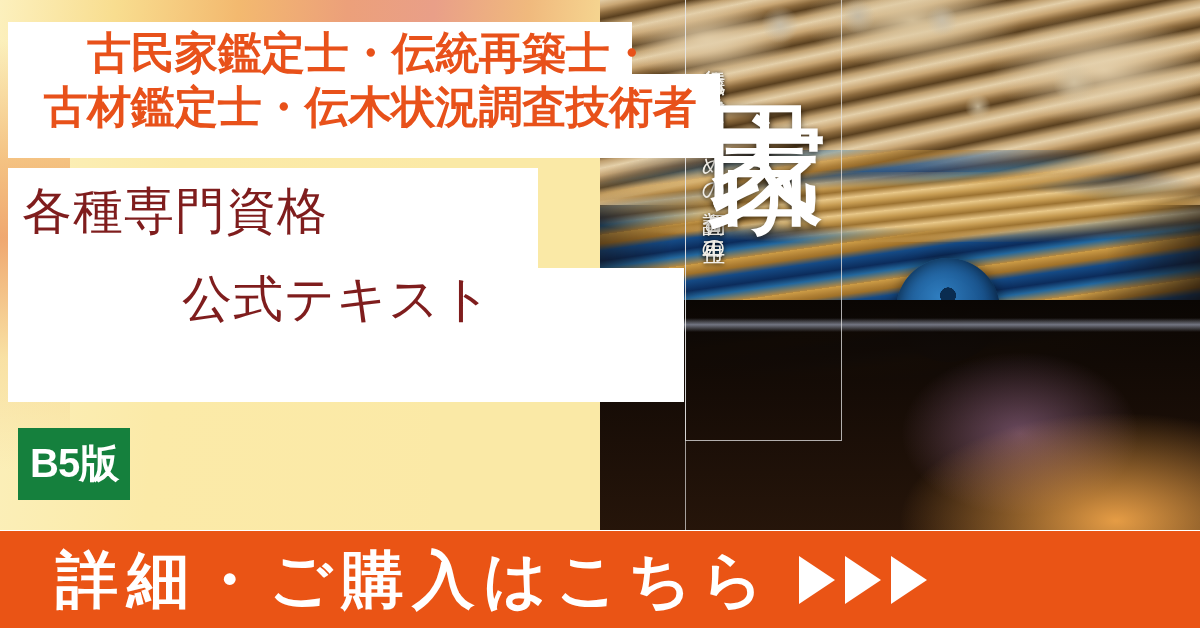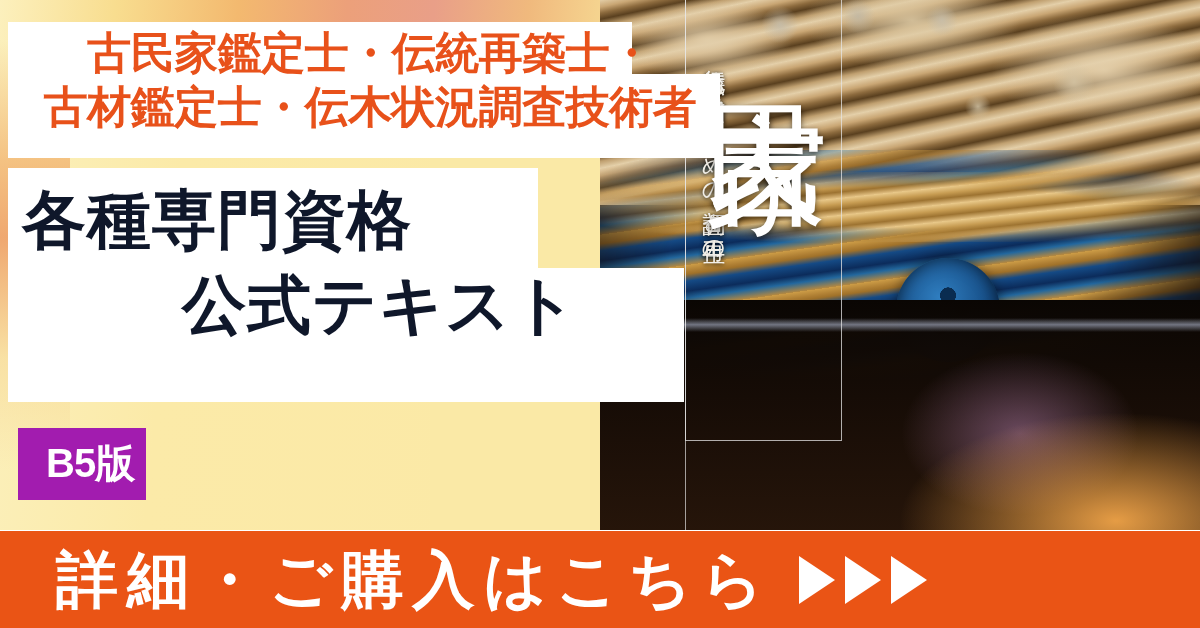--- a/index.html
+++ b/index.html
@@ -220,44 +220,44 @@
     font-weight: bold;
     line-height: 1.22;
     letter-spacing: -0.5px;
     white-space: pre;
     text-align: center;
   }
   .main-head {
     position: absolute;
     left: 22px; top: 178px;
     width: 680px;
-    color: #0f172a;
-    font-size: 64px;
-    font-weight: bold;
+    color: #7f1d1d;
+    font-size: 50px;
+    font-weight: normal;
     line-height: 1.33;
     letter-spacing: 1px;
     white-space: pre;
   }
-  .main-head .line2 { display: block; padding-left: 160px; }
+  .main-head .line2 { display: block; padding-left: 160px; margin-top: 21px; }
 
   
   .price-row {
     position: absolute;
     left: 18px; top: 428px;
     display: flex;
     align-items: center;
     gap: 16px;
   }
   .badge {
-    background: #a21caf;
+    background: #15803d;
     color: #ffffff;
     font-size: 40px;
     font-weight: bold;
     line-height: 1;
-    padding: 15px 12px 17px 28px;
+    padding: 15px 12px 17px 12px;
     letter-spacing: -1px;
   }
   .price-text {
     color: #e8511a;
     font-size: 48px;
     font-weight: normal;
     letter-spacing: 0px;
     white-space: nowrap;
   }
 

